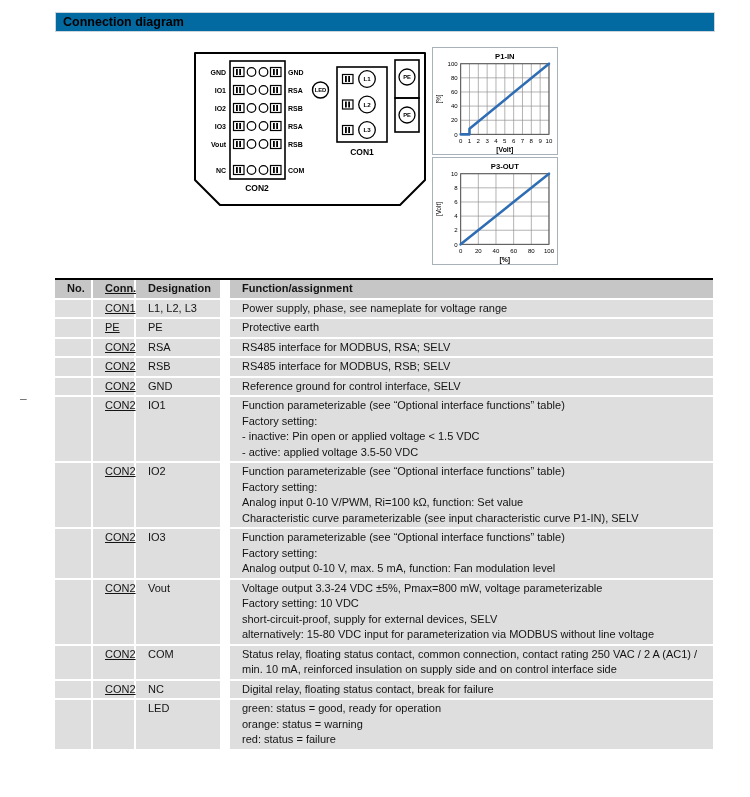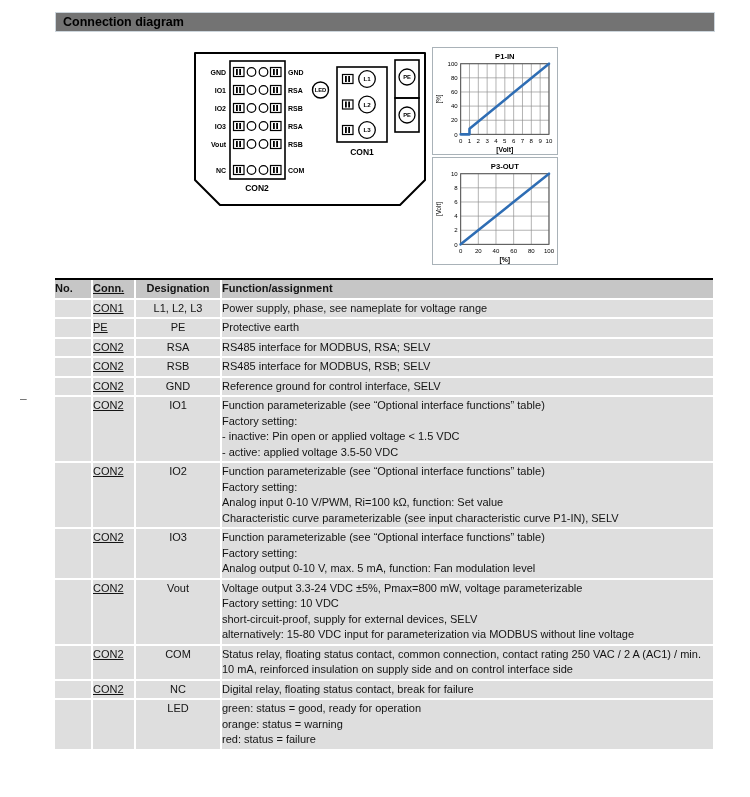--- a/index.html
+++ b/index.html
@@ -3,45 +3,45 @@
 <meta charset="utf-8">
 <style>
   html,body{margin:0;padding:0;}
   body{
     width:750px;height:797px;position:relative;background:#ffffff;
     font-family:"Liberation Sans", sans-serif;color:#141414;overflow:hidden;
   }
   .abs{position:absolute;}
   .title-bar{
     left:55px;top:12px;width:660px;height:20px;box-sizing:border-box;
-    background:#737373;border:1px solid #ccd5dc;
+    background:#0369a1;border:1px solid #ccd5dc;
     font-weight:bold;font-size:12.5px;line-height:17px;padding:1px 0 0 7px;color:#000;
   }
   .margin-dash{left:20px;top:392px;font-size:12px;color:#666;}
   
   svg text{font-family:"Liberation Sans", sans-serif;fill:#000;}
   .pin-label{font-size:7px;font-weight:bold;}
   .block-label{font-size:8.5px;font-weight:bold;}
   .tiny-label{font-size:5.8px;font-weight:bold;}
   .phase-label{font-size:6.2px;font-weight:bold;}
   .chart-card{
     box-sizing:border-box;border:1px solid #a9b2b8;background:#fff;
   }
   
   .pin-table{left:55px;top:278px;width:658px;border-top:2px solid #000;}
   .trow{display:flex;margin-top:2px;}
   .trow.thead{margin-top:0;}
   .cell{
-    background:#dedede;box-sizing:border-box;padding:1px 0;
+    background:#dedede;box-sizing:border-box;padding:1px 12px;
     font-size:11px;line-height:15.5px;color:#141414;
   }
   .thead .cell{background:#c6c6c6;font-weight:bold;}
   .c-no{width:36px;margin-right:2px;flex:none;}
   .c-conn{width:41px;margin-right:2px;flex:none;text-decoration:underline;}
-  .c-desig{width:84px;margin-right:2px;flex:none;text-align:center;}
+  .c-desig{width:84px;margin-right:10px;flex:none;}
   .c-func{flex:1;}
 </style>
 </head>
 <body>
 
 <div class="abs title-bar">Connection diagram</div>
 
 <div class="abs margin-dash">–</div>
 
 <svg class="abs" style="left:190px;top:45px;" width="245" height="225" viewBox="0 0 245 225">

